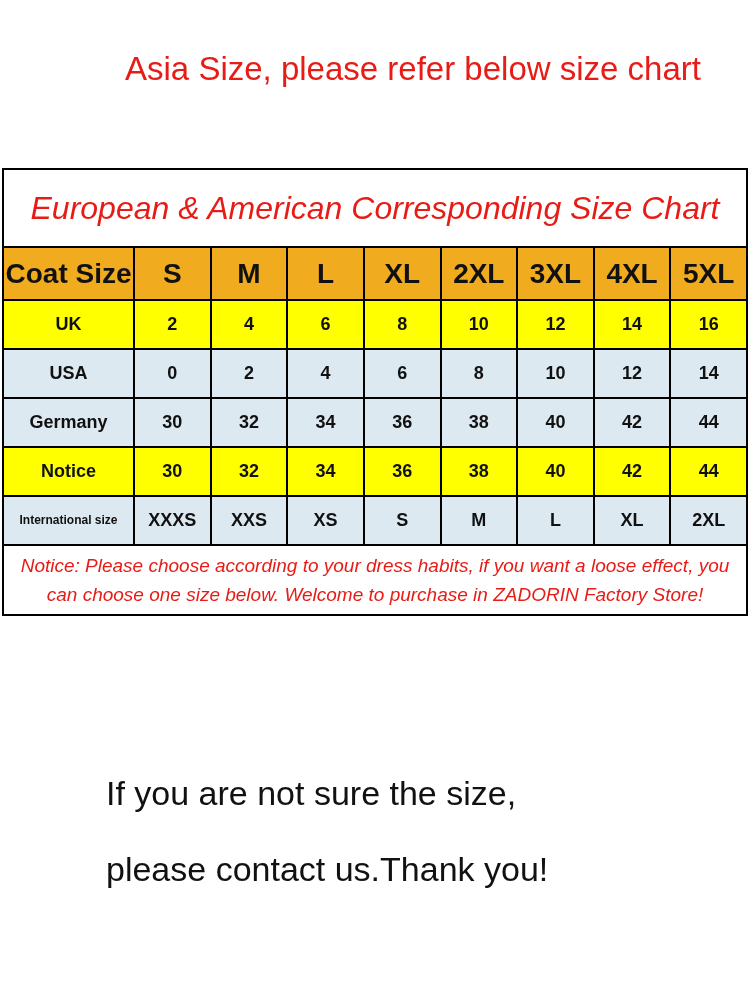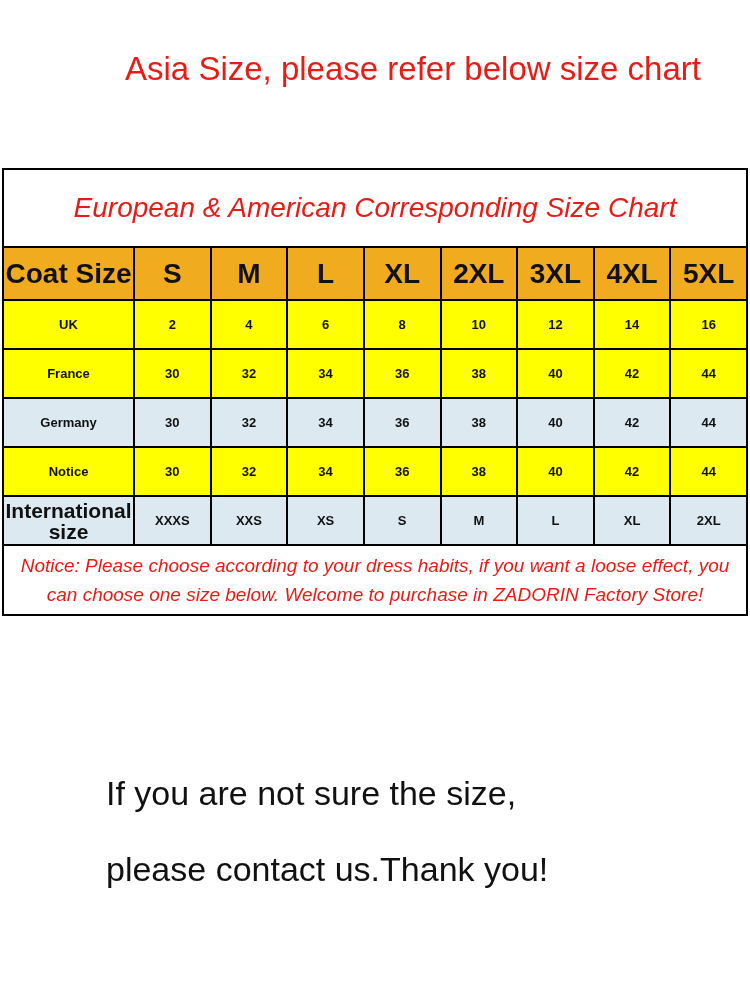--- a/index.html
+++ b/index.html
@@ -22,30 +22,30 @@
     position:absolute;top:168px;left:2px;width:746px;
     border-collapse:collapse;table-layout:fixed;
   }
   .size-chart td,.size-chart th{
     border:2px solid #000;text-align:center;vertical-align:middle;padding:0;
     overflow:hidden;
   }
   col.first{width:131px;}
   .row-title td{
     height:76px;background:#ffffff;color:var(--red);
-    font-style:italic;font-size:28px;font-weight:400;
+    font-style:italic;font-size:32px;font-weight:400;
   }
   .row-header th{
     height:51px;background:var(--amber);
     font-size:28px;font-weight:700;color:var(--ink);
   }
-  .row-data td{height:47px;font-size:13px;font-weight:700;color:var(--ink);}
+  .row-data td{height:47px;font-size:18px;font-weight:700;color:var(--ink);}
   .bg-yellow td{background:var(--yellow);}
   .bg-blue td{background:var(--blue);}
-  .row-intl td.row-label{font-size:21px;line-height:21px;}
+  .row-intl td.row-label{font-size:12px;line-height:21px;}
   .row-notice td{
     height:68px;background:#ffffff;color:var(--red);
     font-style:italic;font-size:19px;font-weight:400;line-height:29px;margin-left:16px;
   }
   .footer{position:absolute;top:773px;left:106px;}
   .footer p{margin:0;font-size:34px;line-height:40px;font-weight:400;color:var(--ink);}
   .footer p + p{margin-top:36px;}
 </style>
 </head>
 <body>
@@ -76,30 +76,30 @@
         <td class="row-label">UK</td>
         <td>2</td>
         <td>4</td>
         <td>6</td>
         <td>8</td>
         <td>10</td>
         <td>12</td>
         <td>14</td>
         <td>16</td>
       </tr>
-      <tr class="row-data bg-yellow">
-        <td class="row-label">France</td>
-        <td>30</td>
-        <td>32</td>
-        <td>34</td>
-        <td>36</td>
-        <td>38</td>
-        <td>40</td>
-        <td>42</td>
-        <td>44</td>
+      <tr class="row-data bg-blue">
+        <td class="row-label">USA</td>
+        <td>0</td>
+        <td>2</td>
+        <td>4</td>
+        <td>6</td>
+        <td>8</td>
+        <td>10</td>
+        <td>12</td>
+        <td>14</td>
       </tr>
       <tr class="row-data bg-blue">
         <td class="row-label">Germany</td>
         <td>30</td>
         <td>32</td>
         <td>34</td>
         <td>36</td>
         <td>38</td>
         <td>40</td>
         <td>42</td>

